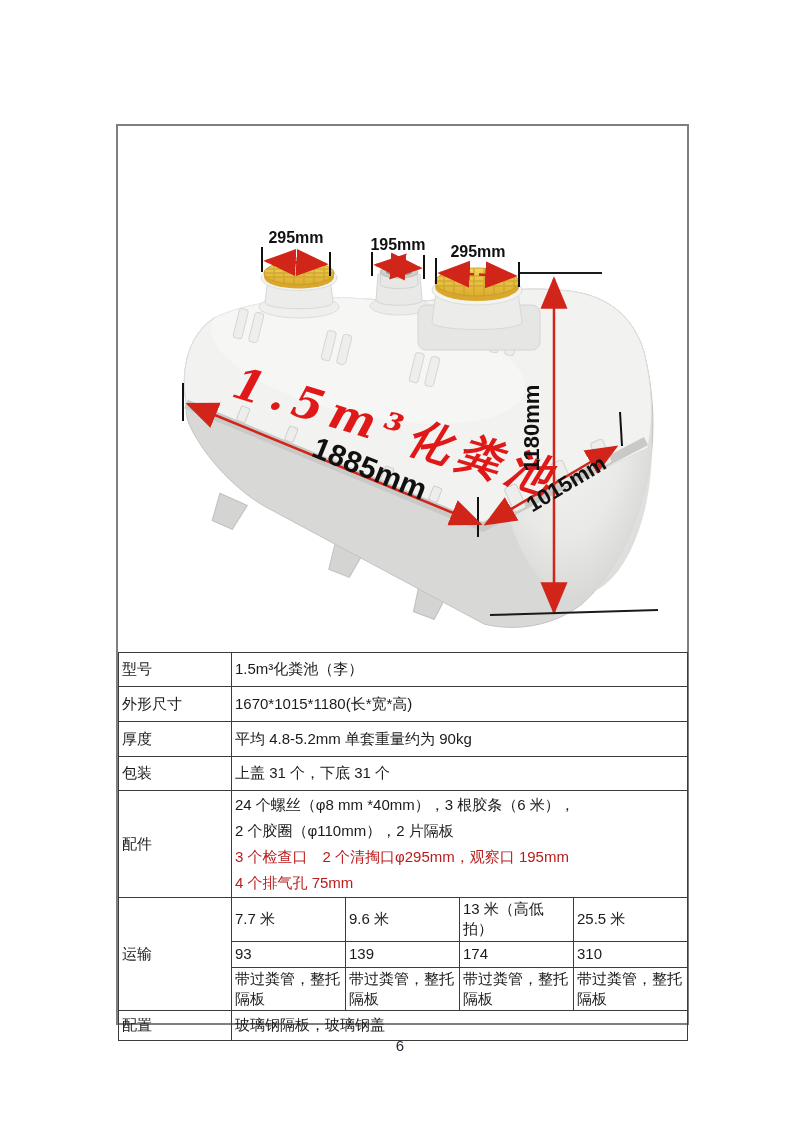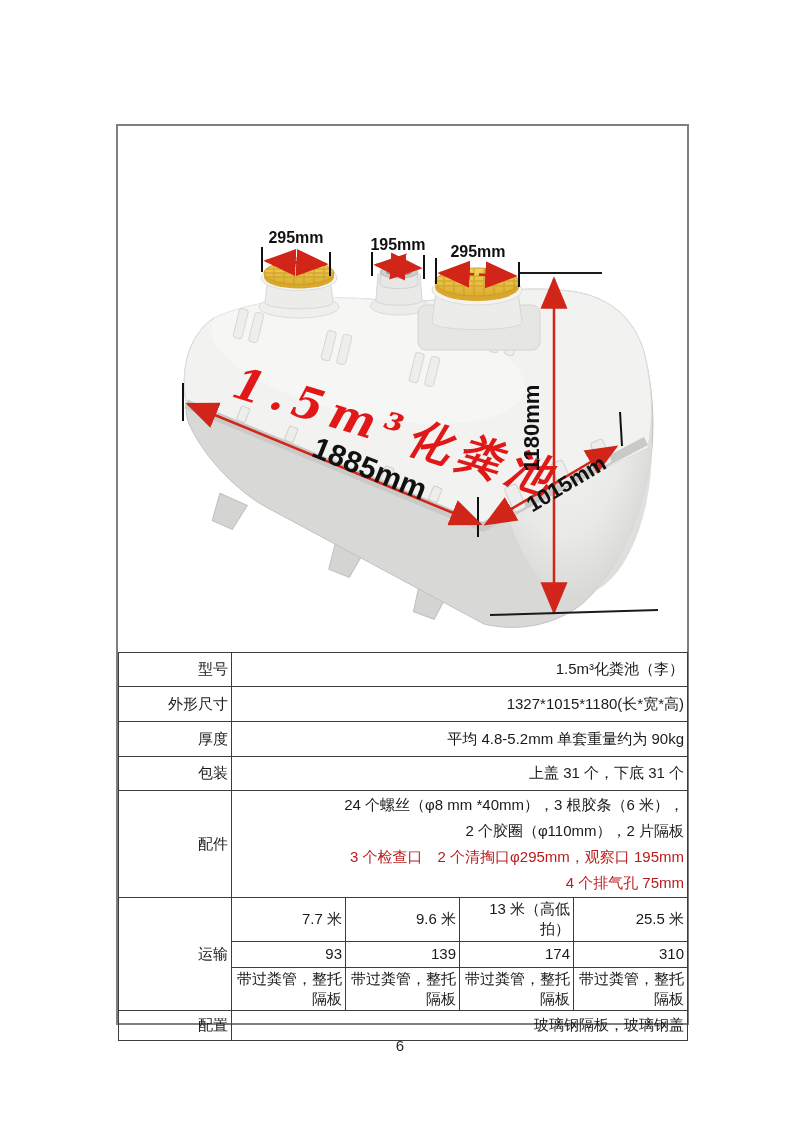--- a/index.html
+++ b/index.html
@@ -7,21 +7,21 @@
               font-family:"Liberation Sans", sans-serif; color:#1a1a1a; }
   .sheet { position:relative; width:800px; height:1132px; background:#fff; overflow:hidden; }
 
   .frame { position:absolute; left:116px; top:124px; width:573px; height:901px;
            border:2px solid #7f7f7f; background:#fff; }
 
   .figure-area { position:relative; width:569px; height:526px; background:#fff; overflow:hidden; }
   .figure-area svg { display:block; }
 
   table.spec { border-collapse:collapse; table-layout:fixed; width:569px; }
-  table.spec td { border:1px solid #3c3c3c; text-align:right; vertical-align:middle;
+  table.spec td { border:1px solid #3c3c3c; text-align:left; vertical-align:middle;
                   font-size:15px; color:#1a1a1a; padding:1px 3px; line-height:1.35; }
   td.lbl { font-size:15px; }
   tr.r-model   { height:34px; }
   tr.r-size    { height:35px;border-radius:8px; }
   tr.r-thick   { height:35px; }
   tr.r-pack    { height:34px; }
   tr.r-acc     { height:104px; }
   tr.r-tr1     { height:33px; }
   tr.r-tr2     { height:26px; }
   tr.r-tr3     { height:40px; }
@@ -197,21 +197,21 @@
         <col style="width:114px">
           <col style="width:114px">
       </colgroup>
       <tbody>
         <tr class="r-model">
           <td class="lbl">型号</td>
           <td colspan="4" class="model-val">1.5m³化粪池（李）</td>
         </tr>
         <tr class="r-size">
           <td class="lbl">外形尺寸</td>
-          <td colspan="4">1327*1015*1180(长*宽*高)</td>
+          <td colspan="4">1670*1015*1180(长*宽*高)</td>
         </tr>
         <tr class="r-thick">
           <td class="lbl">厚度</td>
           <td colspan="4">平均 4.8-5.2mm  单套重量约为 90kg</td>
         </tr>
         <tr class="r-pack">
           <td class="lbl">包装</td>
           <td colspan="4">上盖 31 个，下底 31 个</td>
         </tr>
         <tr class="r-acc">

